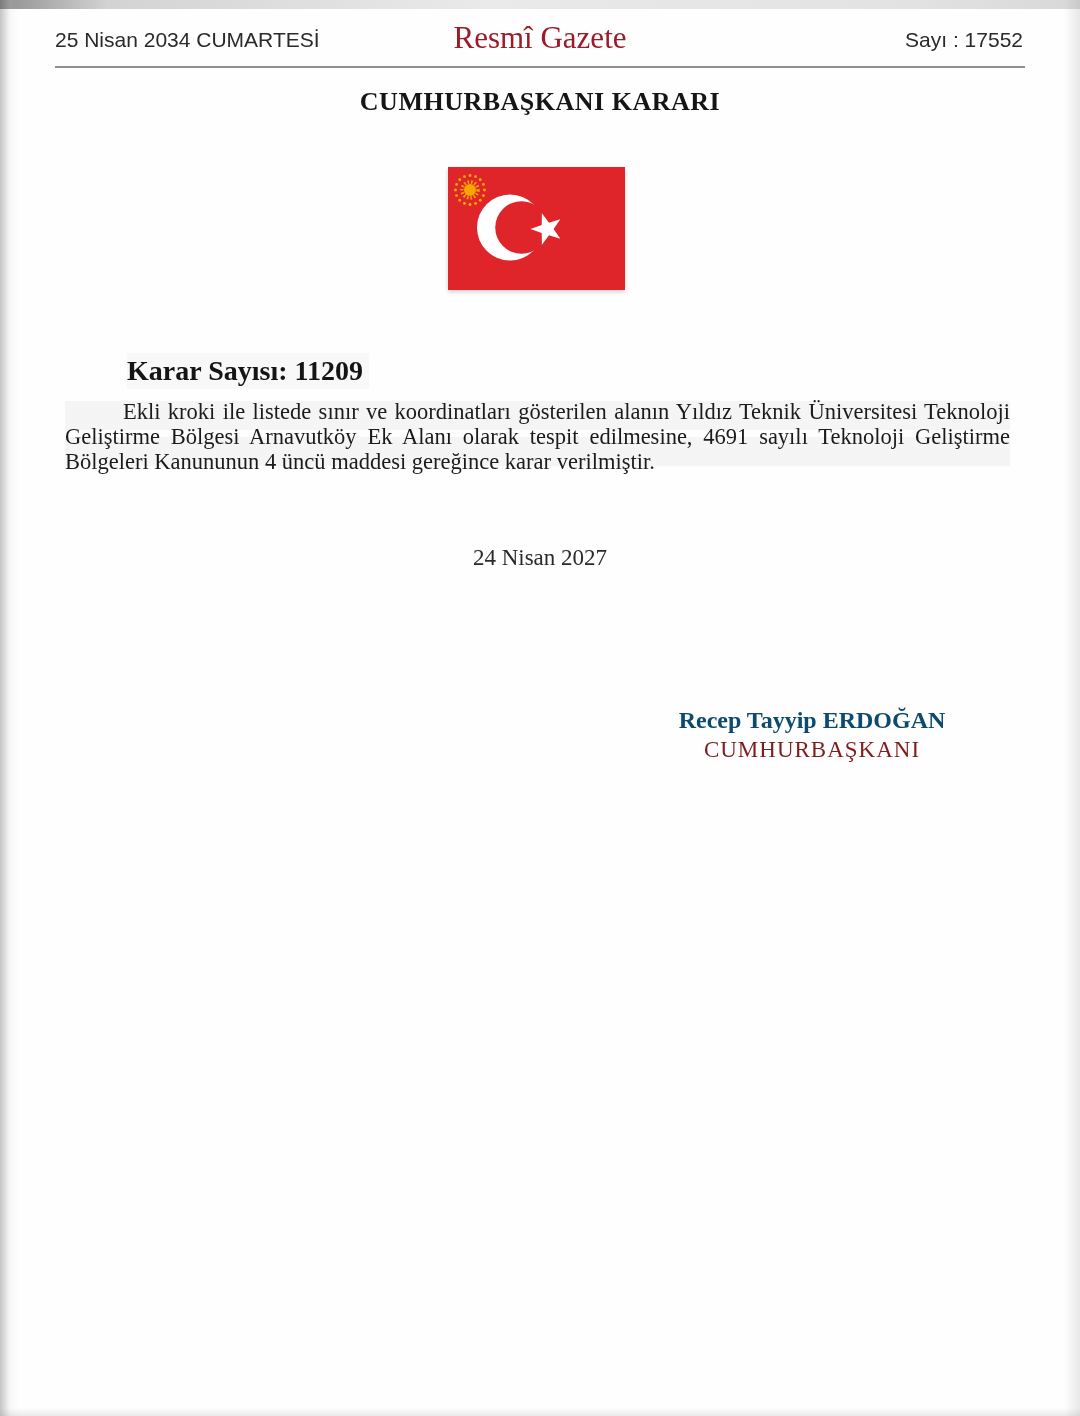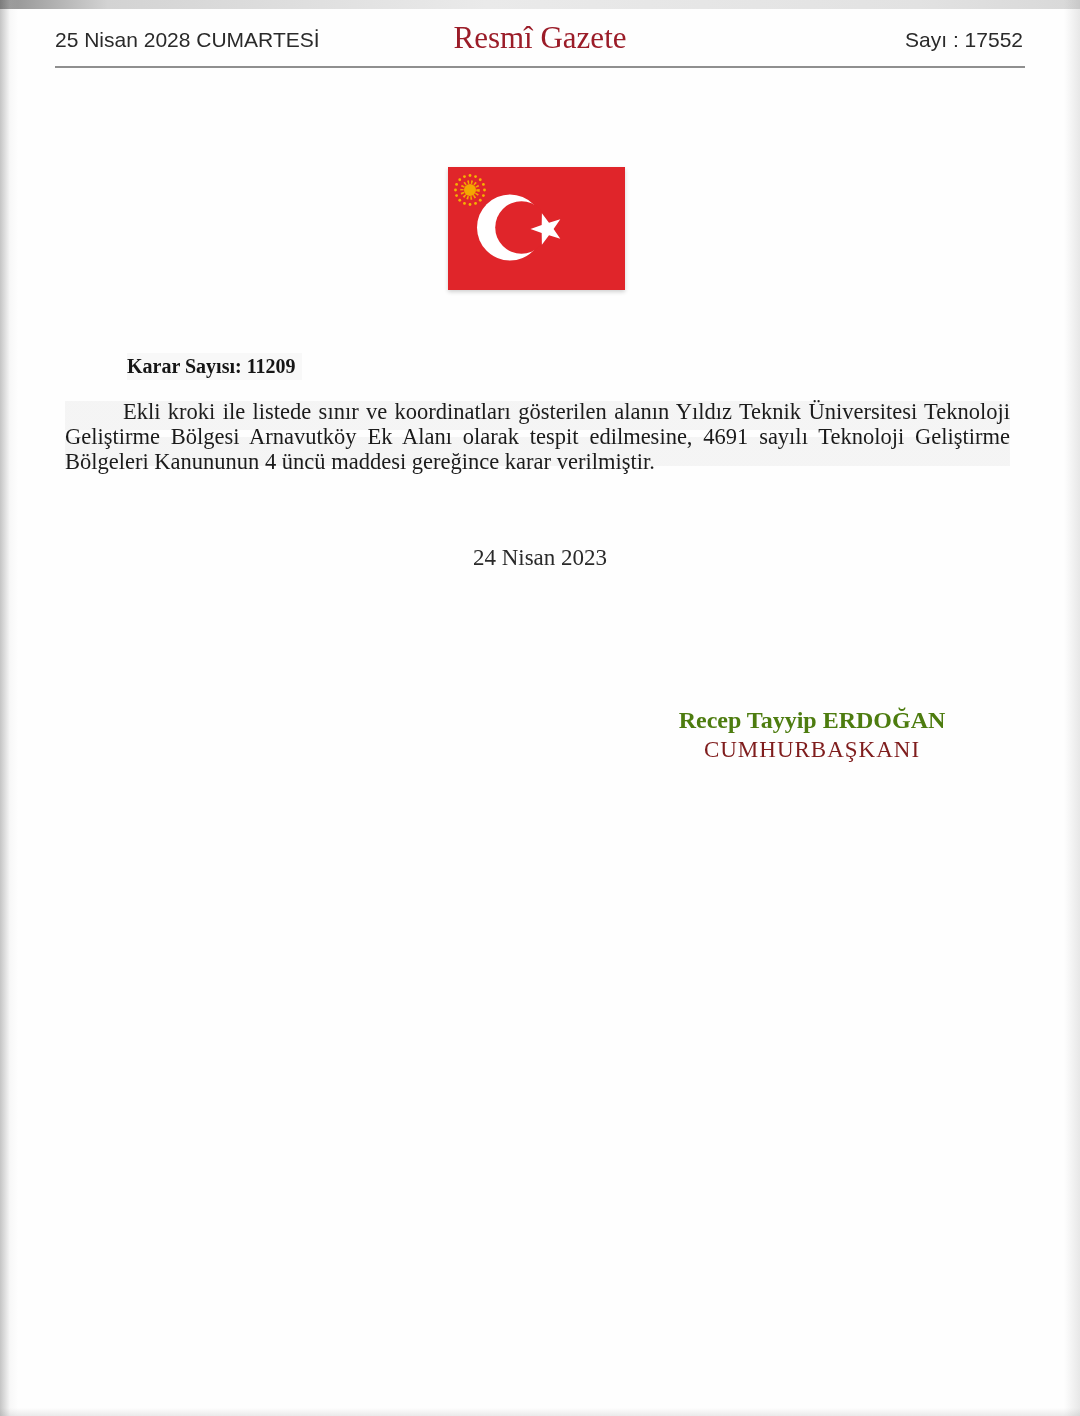--- a/index.html
+++ b/index.html
@@ -59,21 +59,21 @@
   }
   
   .flag {
     position: absolute; left: 448px; top: 167px; width: 177px; height: 123px;
     box-shadow: 0 2px 4px rgba(0,0,0,0.18);
     line-height: 0;
   }
   
   .karar-no {
     position: absolute; left: 127px; top: 353px;
-    font-weight: bold; font-size: 20px; color: #151515;
+    font-weight: bold; font-size: 28px; color: #151515;
     background: rgba(0,0,0,0.025);
     padding: 2px 6px 2px 0;
   }
   
   .body-par {
     position: absolute; left: 65px; top: 399px; width: 945px;
     font-size: 22.5px; line-height: 25px;
     text-align: justify; text-indent: 58px;
     color: #1b1b1b;
     background: repeating-linear-gradient(
@@ -85,38 +85,39 @@
   
   .decision-date {
     position: absolute; left: 0; right: 0; top: 545px;
     text-align: center; font-size: 23px; color: #2a2a2a;
   }
   
   .signature {
     position: absolute; left: 612px; top: 707px; width: 400px;
     text-align: center;
   }
-  .sig-name { font-weight: bold; font-size: 24px; color: #4d7c0f; }
+  .sig-name { font-weight: bold; font-size: 24px; color: #0c4a6e; }
   .sig-title { margin-top: 3px; font-size: 23px; letter-spacing: 1px; color: #7f1d1d; }
 </style>
 </head>
 <body>
 
 <div class="page">
 
   <div class="edge-top"></div>
   <div class="edge-left"></div>
   <div class="edge-right"></div>
   <div class="edge-bottom"></div>
 
-  <div class="hdr-date">25 Nisan 2028 CUMARTESİ</div>
+  <div class="hdr-date">25 Nisan 2034 CUMARTESİ</div>
   <div class="hdr-masthead">Resmî Gazete</div>
   <div class="hdr-issue">Sayı : 17552</div>
   <div class="hdr-rule"></div>
 
+  <div class="doc-title">CUMHURBAŞKANI KARARI</div>
 
   <figure class="flag" style="margin:0;">
     <svg width="177" height="123" viewBox="0 0 177 123" xmlns="http://www.w3.org/2000/svg">
       <rect x="0" y="0" width="177" height="123" fill="#e0252a"></rect>
 
       <g>
         <circle cx="22" cy="23" r="6" fill="#f4a700"></circle>
         <circle cx="22" cy="23" r="8" fill="none" stroke="#f4a700" stroke-width="3.5" stroke-dasharray="1.6 1.9"></circle>
         <g fill="#f4b400">
           <circle cx="36.5" cy="23" r="1.4"></circle>
@@ -144,20 +145,20 @@
       </g>
 
       <polygon fill="#ffffff" points="82.5,62 93.7,58.1 93.9,46.3 101,55.7 112.3,52.3 105.6,62 112.3,71.7 101,68.3 93.9,77.7 93.7,65.9"></polygon>
     </svg>
   </figure>
 
   <div class="karar-no">Karar Sayısı: 11209</div>
 
   <p class="body-par" style="margin:0;">Ekli kroki ile listede sınır ve koordinatları gösterilen alanın Yıldız Teknik Üniversitesi Teknoloji Geliştirme Bölgesi Arnavutköy Ek Alanı olarak tespit edilmesine, 4691 sayılı Teknoloji Geliştirme Bölgeleri Kanununun 4 üncü maddesi gereğince karar verilmiştir.</p>
 
-  <div class="decision-date">24 Nisan 2023</div>
+  <div class="decision-date">24 Nisan 2027</div>
 
   <div class="signature">
     <div class="sig-name">Recep Tayyip ERDOĞAN</div>
     <div class="sig-title">CUMHURBAŞKANI</div>
   </div>
 
 </div>
 
 </body></html>

